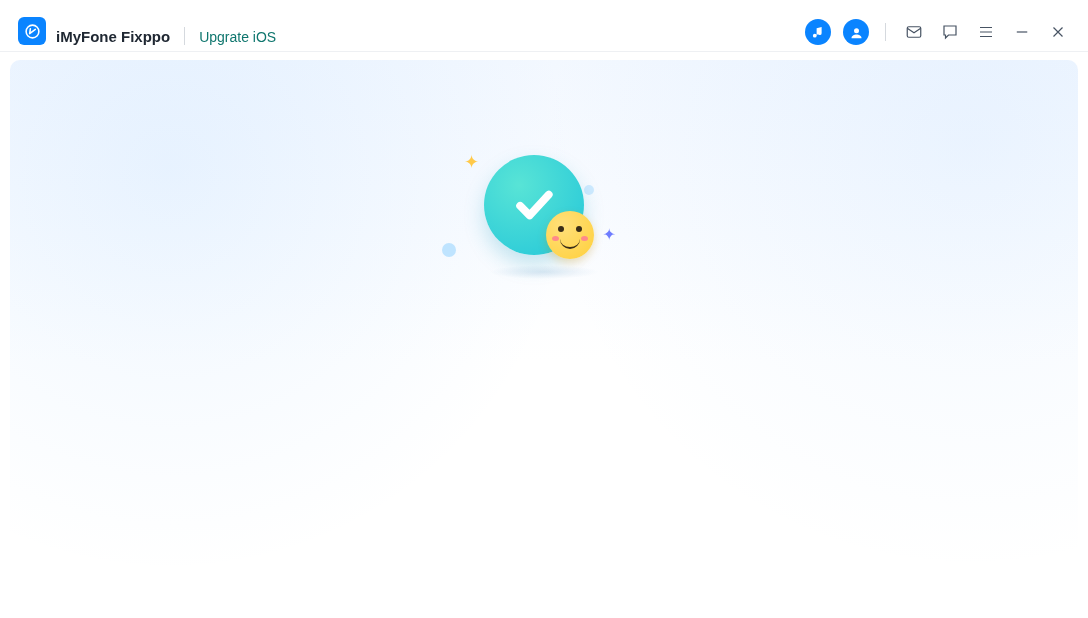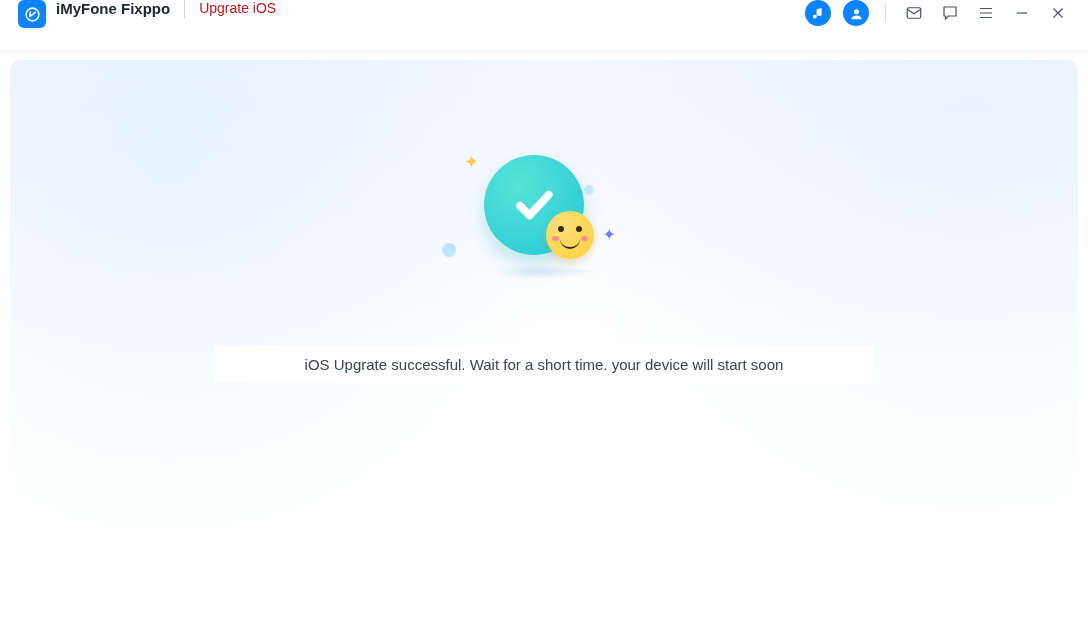--- a/index.html
+++ b/index.html
@@ -8,39 +8,39 @@
                    "Microsoft YaHei", sans-serif;
       background:#fff;
       width:1088px; height:618px;
       overflow:hidden;
       color:#333;
     }
     
     .titlebar{
       height:52px;
       display:flex;
-      align-items:flex-start;
+      align-items:flex-end;
       padding:0 18px 6px 18px;
       border-bottom:1px solid #eef0f3;
     }
     .logo{
       width:28px;height:28px;border-radius:6px;
       background:#0a84ff;
       display:flex;align-items:center;justify-content:center;
       margin-right:10px;
     }
     .logo svg{width:17px;height:17px;}
     .app-name{
       font-size:15px;font-weight:600;color:#202833;
     }
     .divider-v{
       width:1px;height:18px;background:#d5d9de;margin:0 14px;
     }
     .breadcrumb{
-      font-size:14px;color:#b91c1c;
+      font-size:14px;color:#0f766e;
     }
     .spacer{flex:1;}
     .hdr-icons{
       display:flex;align-items:center;gap:12px;
     }
     .circ{
       width:26px;height:26px;border-radius:50%;
       display:flex;align-items:center;justify-content:center;
     }
     .circ.blue{background:#0a84ff;}
@@ -203,15 +203,14 @@
     <div class="smile">
       <span class="eye l"></span>
         <span class="eye r"></span>
       <span class="blush l"></span>
         <span class="blush r"></span>
       <span class="mouth"></span>
     </div>
     <div class="shadow"></div>
   </div>
 
-  <div class="msg-box">iOS Upgrate successful. Wait for a short time. your device will start soon</div>
 
 </div>
 
 </body></html>

